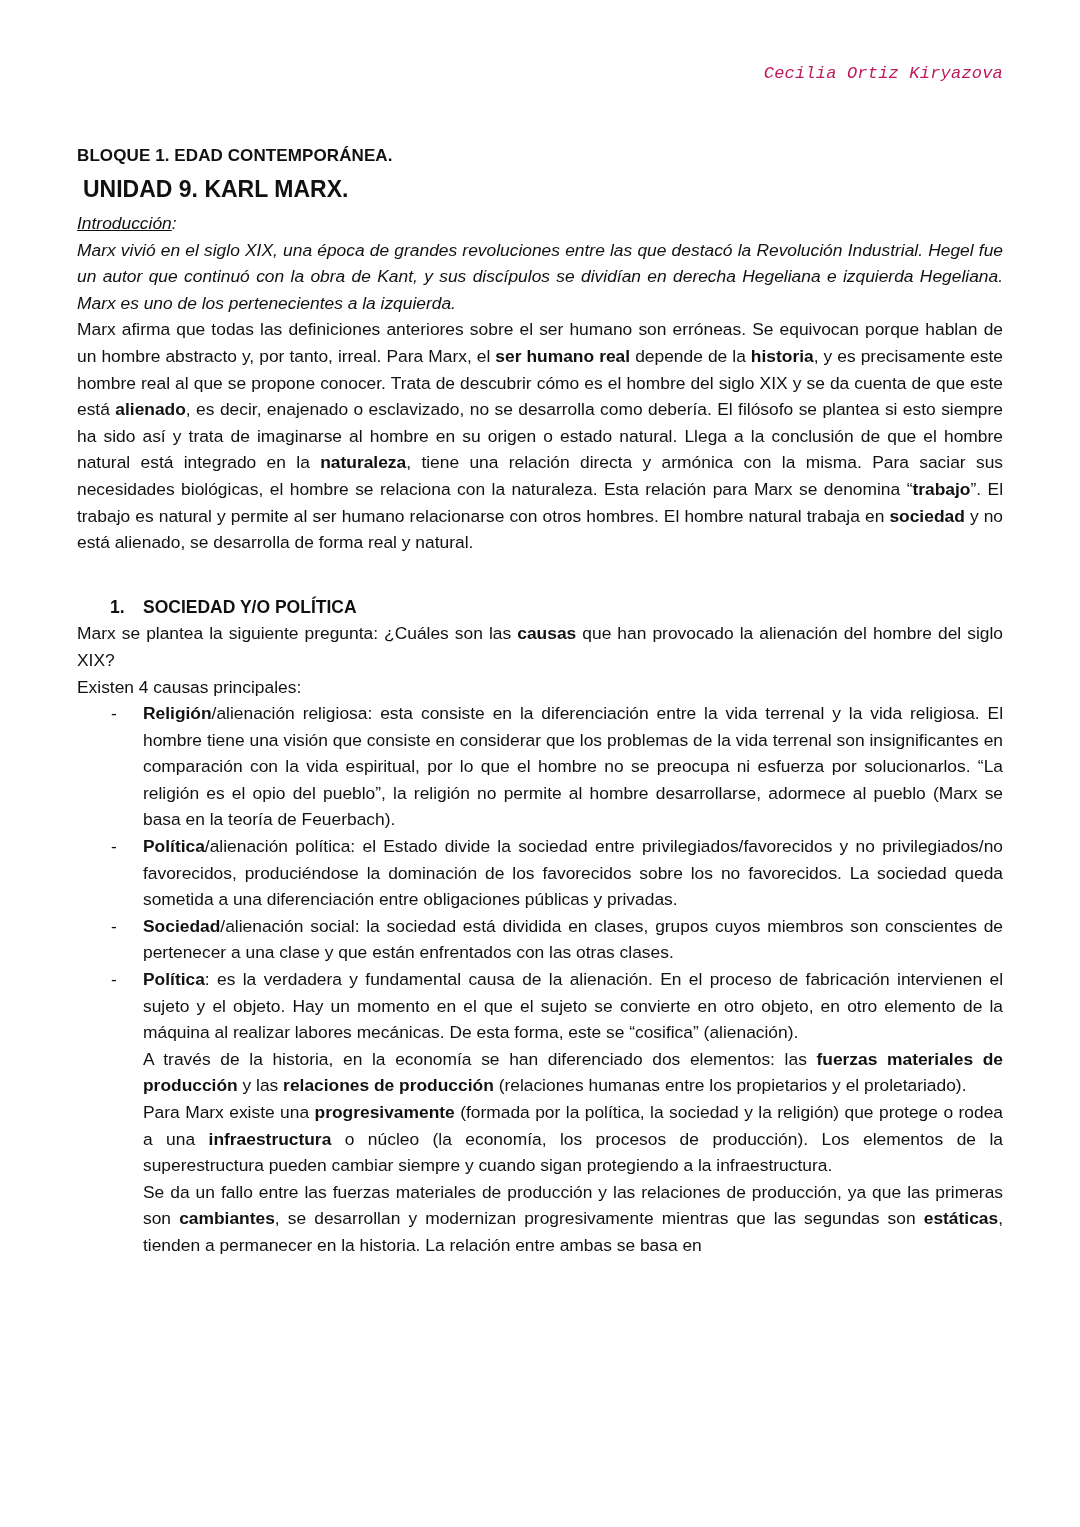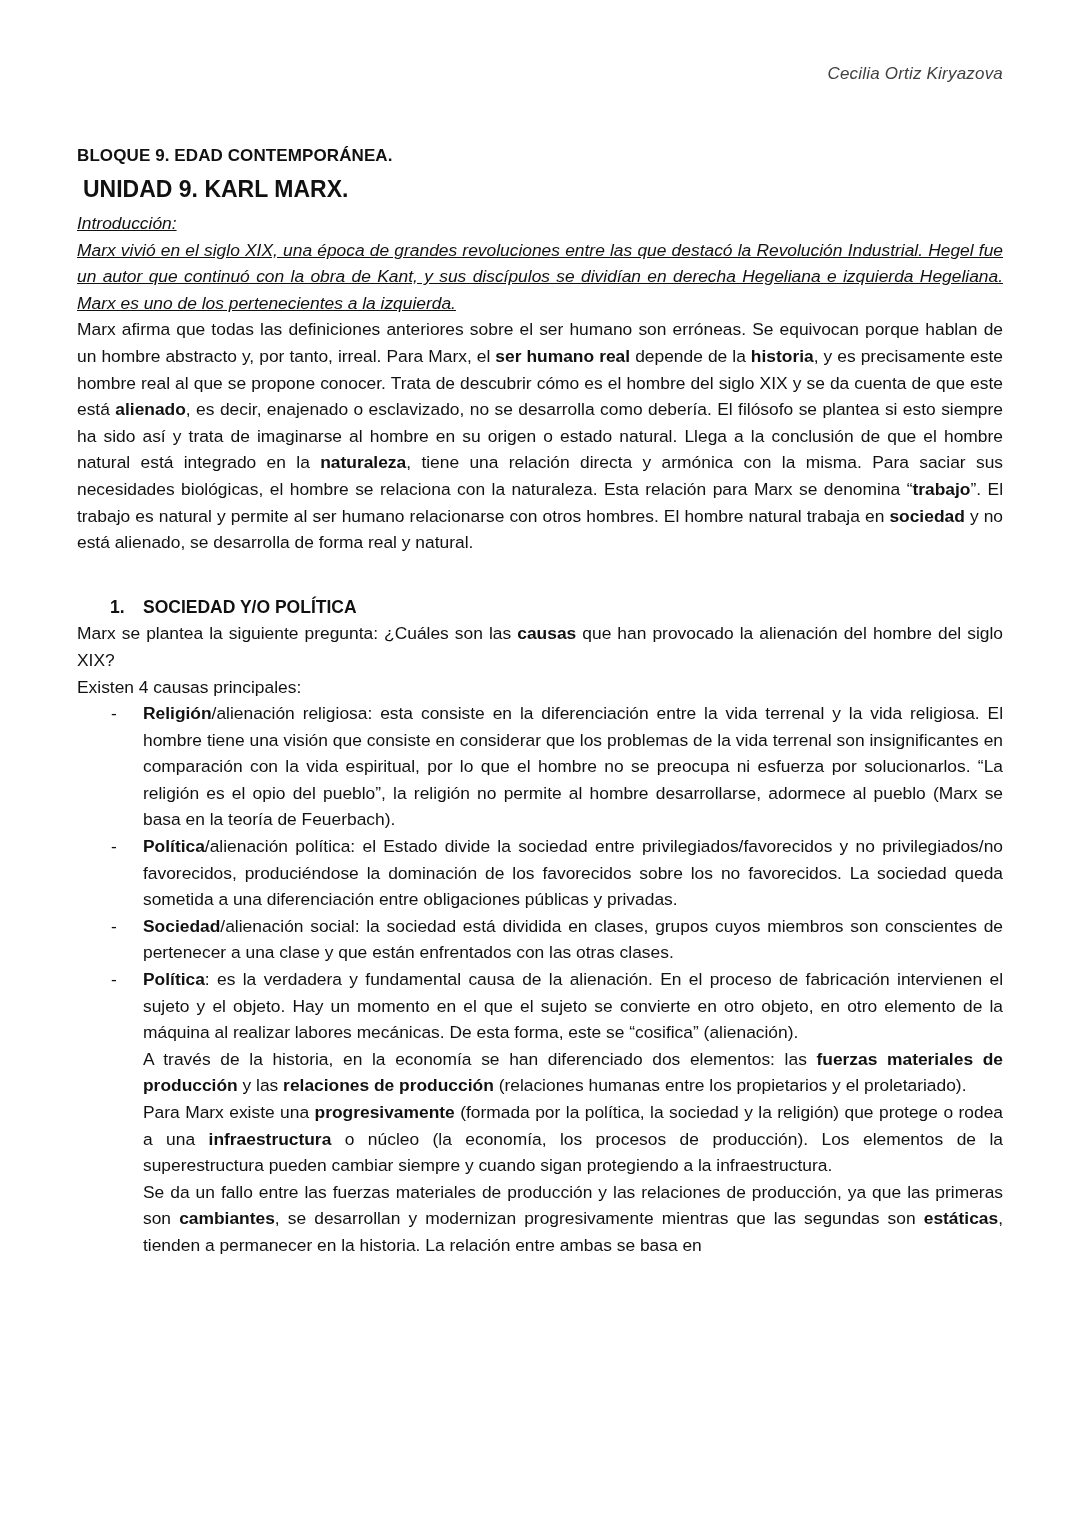--- a/index.html
+++ b/index.html
@@ -10,22 +10,23 @@
     overflow: hidden;
     font-family: "Liberation Sans", "DejaVu Sans", sans-serif;
     color: #111111;
   }
   .page-header {
     position: absolute;
     top: 64px;
     right: 77px;
     font-style: italic;
     font-size: 17px;
-    color: #404040;
+    color: #be185d;
     letter-spacing: 0.2px;
+    font-family: Liberation Mono, monospace;
   }
   .content {
     position: absolute;
     left: 77px;
     top: 144px;
     width: 926px;
   }
   .block-title {
     font-weight: bold;
     font-size: 17px;
@@ -36,21 +37,20 @@
   .unit-title {
     font-weight: bold;
     font-size: 23px;
     line-height: 30px;
     margin: 6px;
   }
   .intro {
     font-style: italic;
     font-size: 17.4px;
     line-height: 26.6px;
-    text-decoration: underline;
   }
   .intro .intro-label { text-decoration: underline; }
   .intro p { margin: 0; text-align: justify; }
   .section-heading {
     font-weight: bold;
     font-size: 17.5px;
     line-height: 26.6px;
     margin: 0;
     padding-left: 33px;
   }
@@ -82,21 +82,21 @@
     top: 0;
   }
   .bullet p { margin: 0; }
 </style>
 </head>
 <body>
 
 <div class="page-header">Cecilia Ortiz Kiryazova</div>
 
 <div class="content">
-  <h2 class="block-title">BLOQUE 9. EDAD CONTEMPORÁNEA.</h2>
+  <h2 class="block-title">BLOQUE 1. EDAD CONTEMPORÁNEA.</h2>
   <h1 class="unit-title">UNIDAD 9. KARL MARX.</h1>
 
   <div class="intro">
     <div><span class="intro-label">Introducción</span><span>:</span></div>
     <p>Marx vivió en el siglo XIX, una época de grandes revoluciones entre las que destacó la Revolución Industrial. Hegel fue un autor que continuó con la obra de Kant, y sus discípulos se dividían en derecha Hegeliana e izquierda Hegeliana. Marx es uno de los pertenecientes a la izquierda.</p>
   </div>
 
   <p class="para"><span>Marx afirma que todas las definiciones anteriores sobre el ser humano son erróneas. Se equivocan porque hablan de un hombre abstracto y, por tanto, irreal. Para Marx, el </span><b>ser humano real</b><span> depende de la </span><b>historia</b><span>, y es precisamente este hombre real al que se propone conocer. Trata de descubrir cómo es el hombre del siglo XIX y se da cuenta de que este está </span><b>alienado</b><span>, es decir, enajenado o esclavizado, no se desarrolla como debería. El filósofo se plantea si esto siempre ha sido así y trata de imaginarse al hombre en su origen o estado natural. Llega a la conclusión de que el hombre natural está integrado en la </span><b>naturaleza</b><span>, tiene una relación directa y armónica con la misma. Para saciar sus necesidades biológicas, el hombre se relaciona con la naturaleza. Esta relación para Marx se denomina “</span><b>trabajo</b><span>”. El trabajo es natural y permite al ser humano relacionarse con otros hombres. El hombre natural trabaja en </span><b>sociedad</b><span> y no está alienado, se desarrolla de forma real y natural.</span></p>
 
   <h3 class="section-heading sec1"><span class="num">1.</span><span>SOCIEDAD Y/O POLÍTICA</span></h3>

